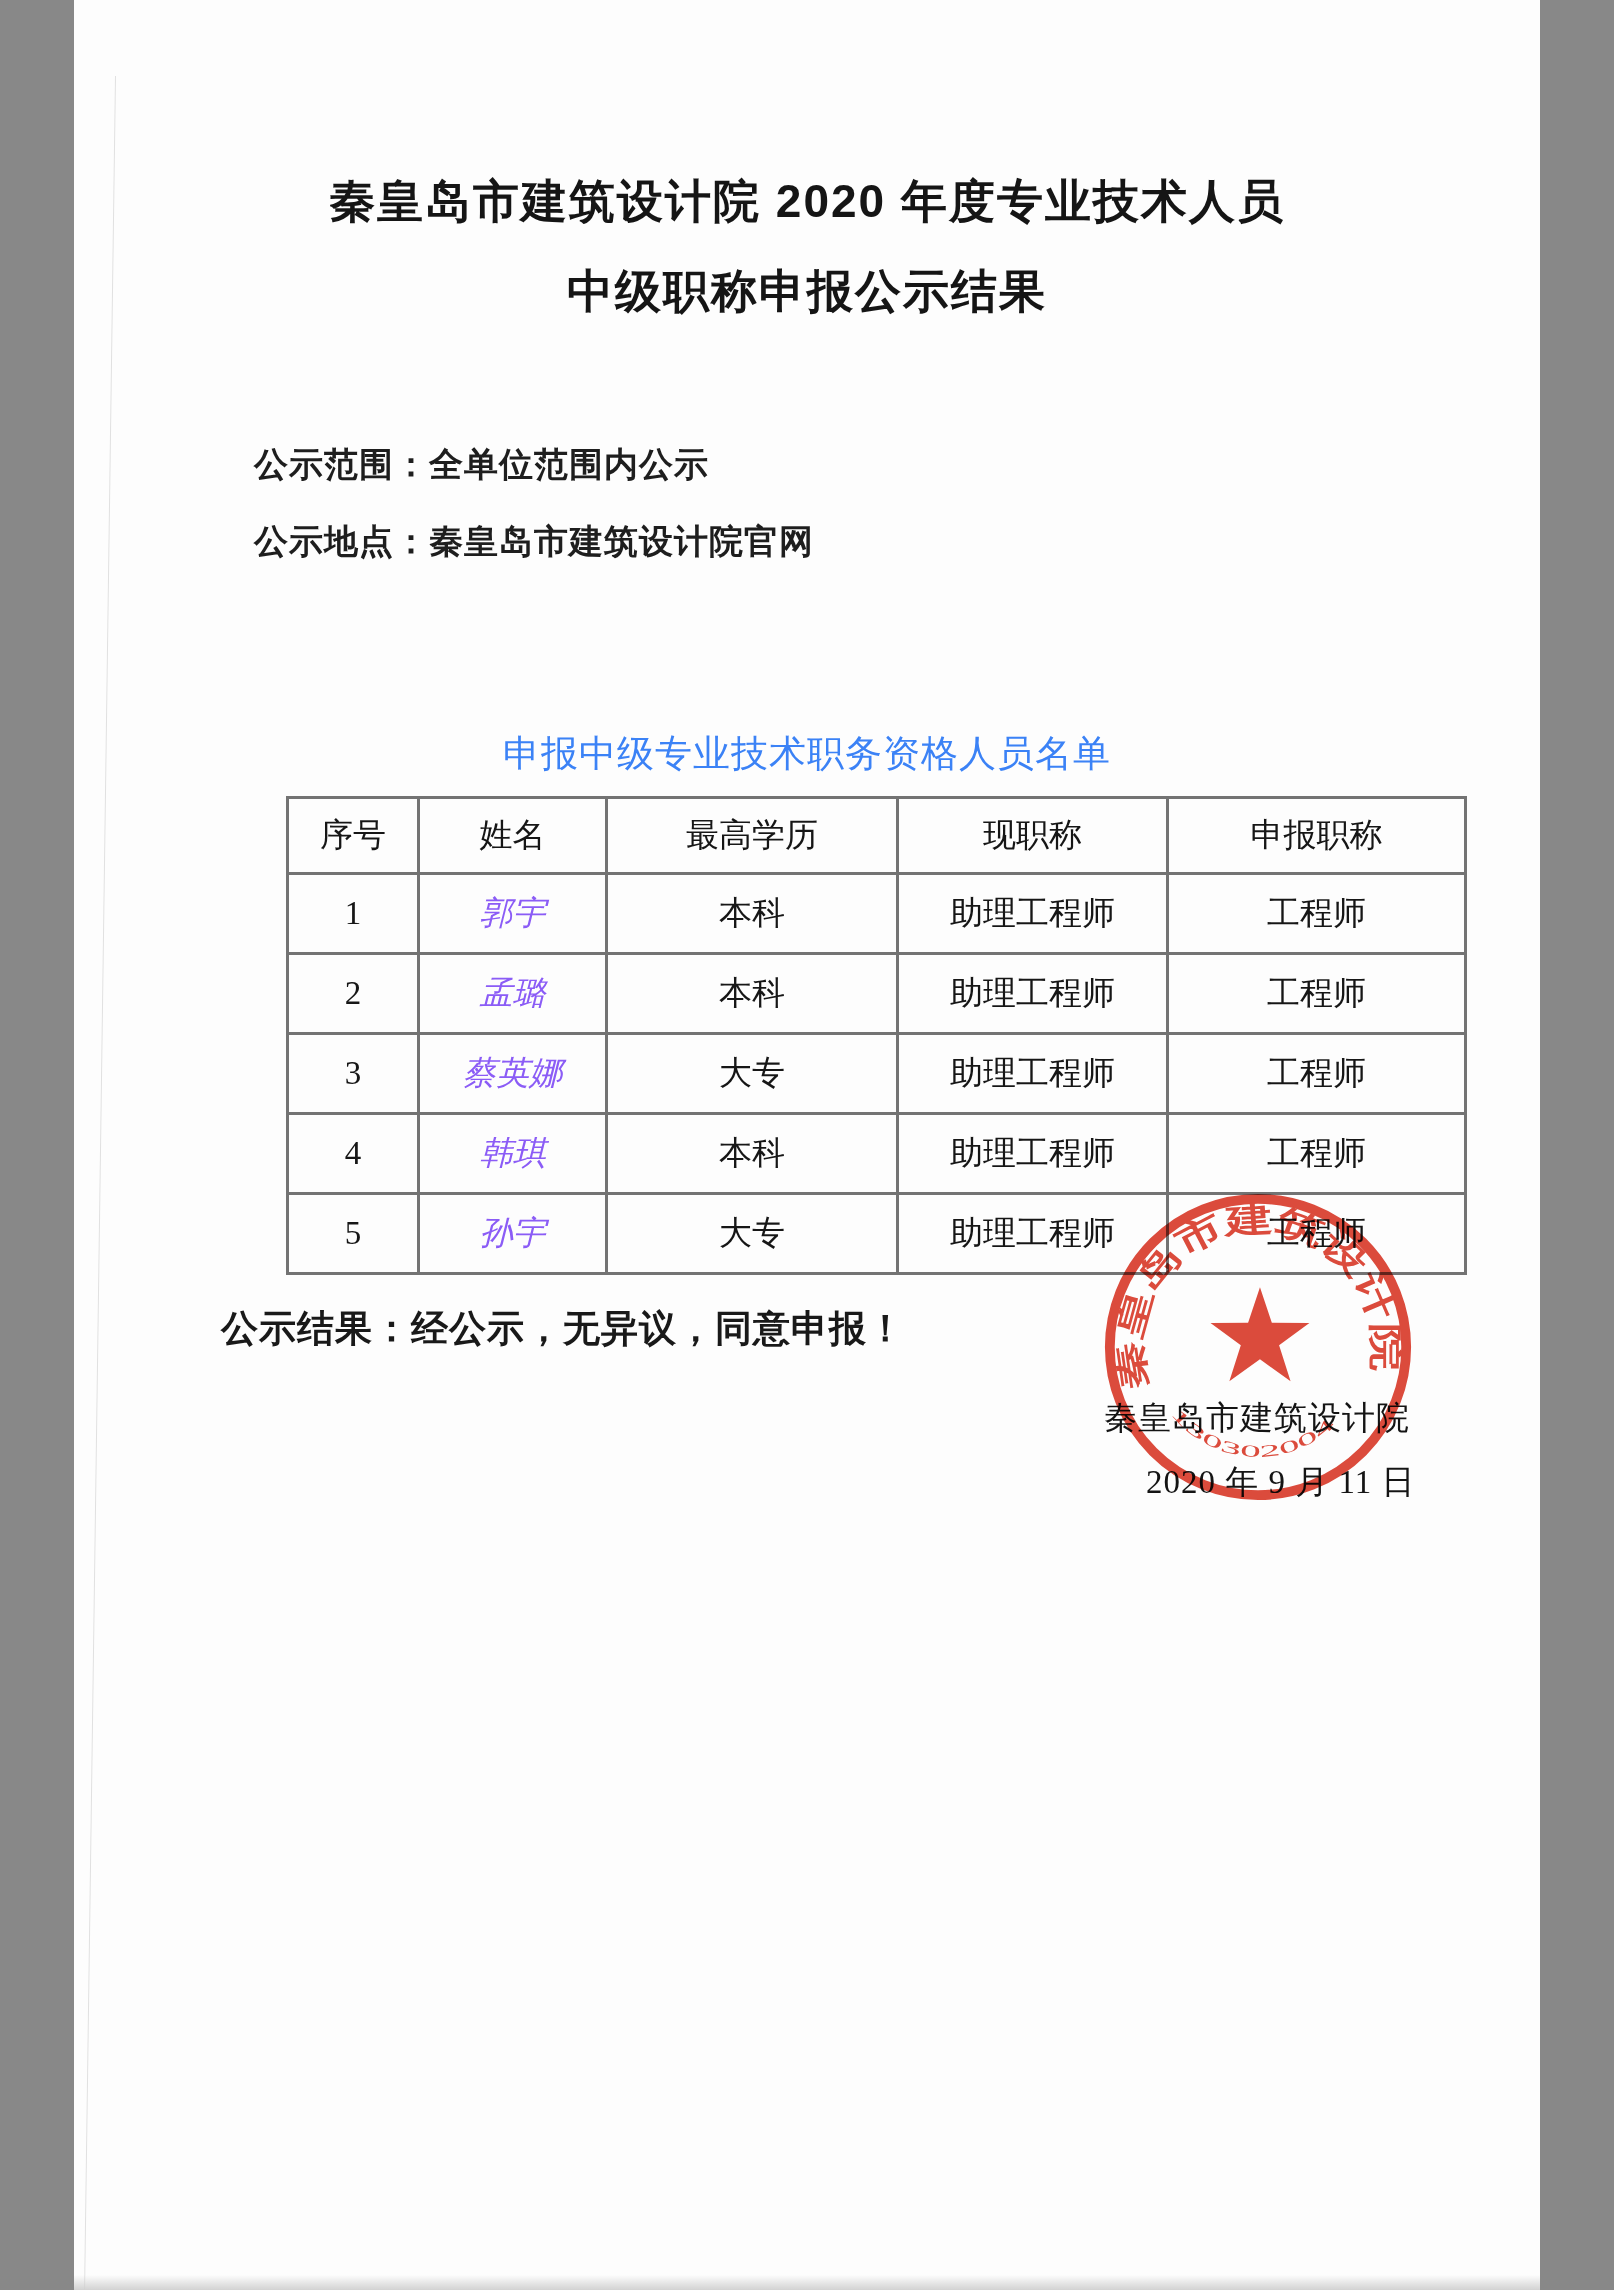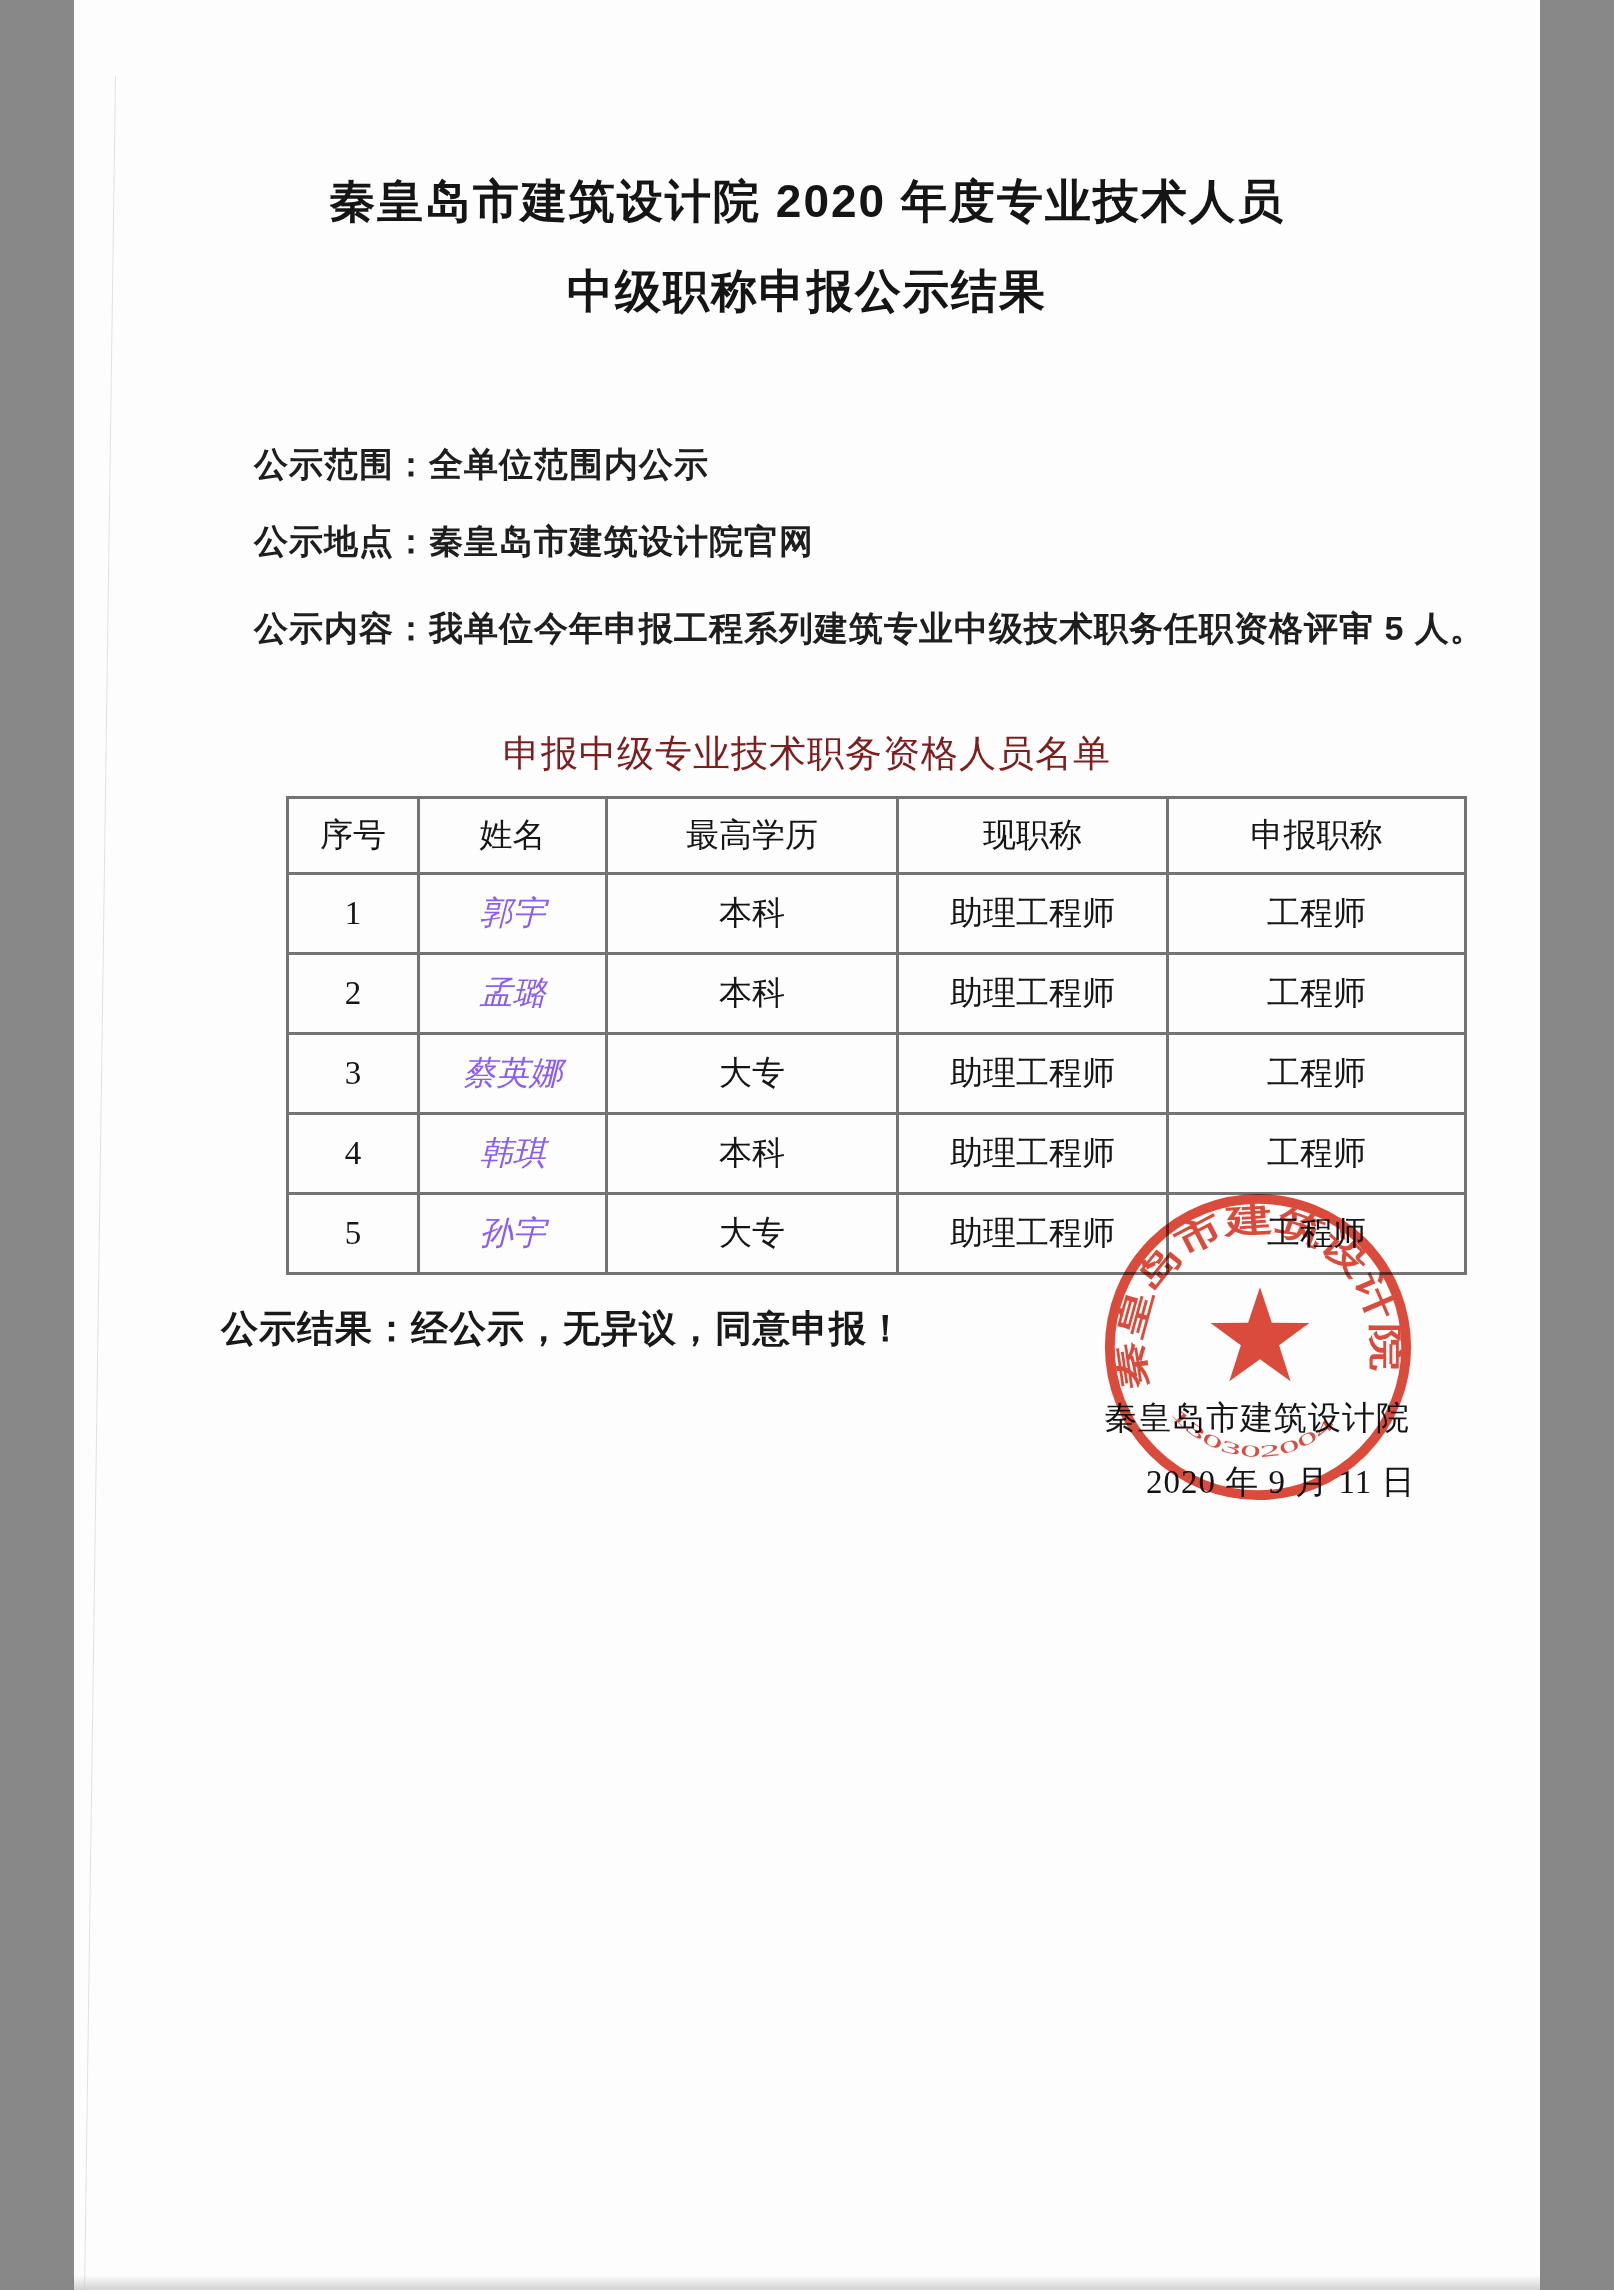--- a/index.html
+++ b/index.html
@@ -14,21 +14,21 @@
     position:absolute;left:0;right:0;text-align:center;
     font-family:"Liberation Sans",sans-serif;font-weight:bold;
     font-size:46px;letter-spacing:2px;color:#151515;
   }
   .meta{
     font-family:"Liberation Sans",sans-serif;font-weight:600;
     font-size:34px;letter-spacing:1px;color:#1e1e1e;
   }
   .table-title{
     position:absolute;left:0;right:0;top:729px;text-align:center;
-    font-size:37px;letter-spacing:1px;color:#7f1d1d;
+    font-size:37px;letter-spacing:1px;color:#3b82f6;
     font-family:"Liberation Serif",serif;
   }
   table.roster{
     position:absolute;left:212px;top:796px;
     border-collapse:collapse;table-layout:fixed;
     font-size:33px;color:#161616;
   }
   table.roster th,table.roster td{
     border:3px solid #737373;text-align:center;vertical-align:middle;
     padding:0;font-weight:normal;
@@ -65,23 +65,20 @@
 <div class="page">
 
   <div class="doc-title" style="top:171px;">秦皇岛市建筑设计院 2020 年度专业技术人员</div>
   <div class="doc-title" style="top:261px;">中级职称申报公示结果</div>
 
   <div class="abs meta" style="left:149px;top:443px;">
     <span>公示范围：</span><span>全单位范围内公示</span>
   </div>
   <div class="abs meta" style="left:149px;top:520px;">
     <span>公示地点：</span><span>秦皇岛市建筑设计院官网</span>
-  </div>
-  <div class="abs meta" style="left:149px;top:607px;">
-    <span>公示内容：</span><span>我单位今年申报工程系列建筑专业中级技术职务任职资格评审 5 人。</span>
   </div>
 
   <div class="table-title">申报中级专业技术职务资格人员名单</div>
 
   <table class="roster">
     <colgroup>
       <col style="width:131px">
         <col style="width:188px">
         <col style="width:291px">
         <col style="width:270px">

